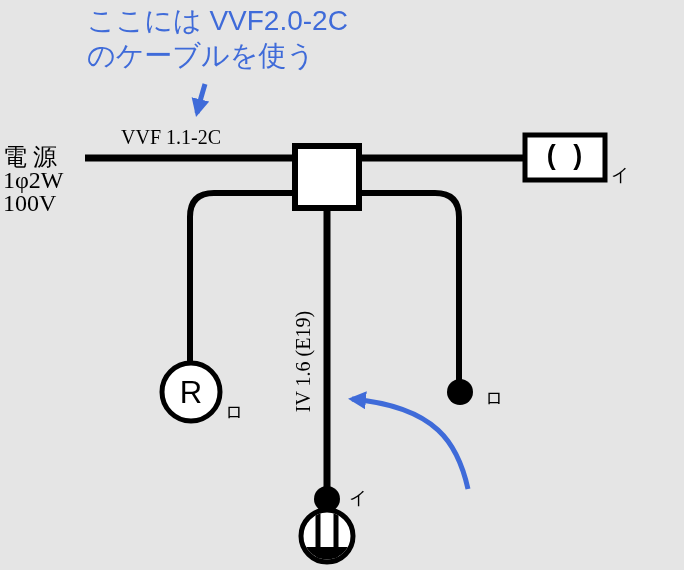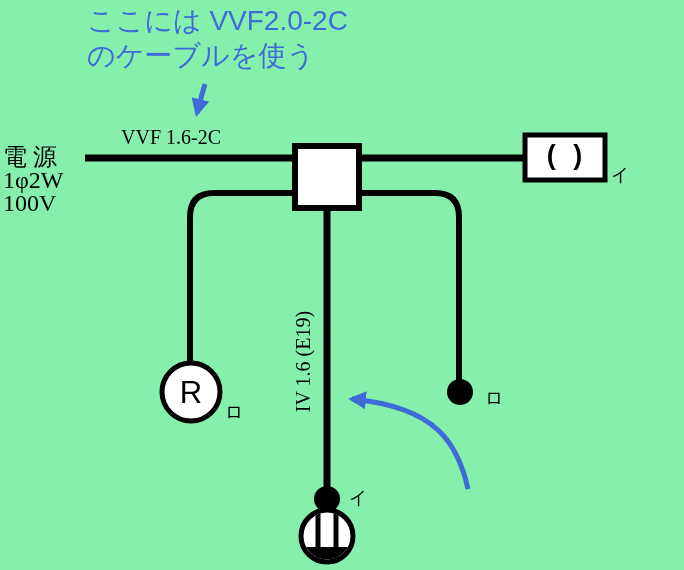--- a/index.html
+++ b/index.html
@@ -1,17 +1,17 @@
 <!DOCTYPE html>
 <html><head>
 <meta charset="utf-8">
 <style>
   html,body{margin:0;padding:0;background:#ffffff;}
   #stage{
-    position:relative;width:684px;height:570px;background:#86efac;
+    position:relative;width:684px;height:570px;background:#e5e5e5;
     overflow:hidden;font-family:"Liberation Sans",sans-serif;
   }
   .abs{position:absolute;}
   .blue-note{
     color:#3f6bd9;font-size:28px;line-height:35px;
     font-family:"Liberation Sans",sans-serif;white-space:nowrap;
   }
   .serif-label{
     color:#000;font-family:"Liberation Serif","DejaVu Serif",serif;
     white-space:nowrap;
@@ -84,21 +84,21 @@
     <div>ここには VVF2.0-2C</div>
     <div>のケーブルを使う</div>
   </div>
 
   <div class="abs serif-label power-block" style="left:3px;top:122px;">
     <div>電 源</div>
     <div>1φ2W</div>
     <div>100V</div>
   </div>
 
-  <div class="abs serif-label cable-label" style="left:121px;top:126px;">VVF 1.6-2C</div>
+  <div class="abs serif-label cable-label" style="left:121px;top:126px;">VVF 1.1-2C</div>
 
   <div class="abs serif-label iv-label" style="left:228px;top:350px;">IV 1.6 (E19)</div>
 
   <div class="abs paren-glyph" style="left:539px;top:140px;">( )</div>
   <div class="abs serif-label small-kana" style="left:611px;top:163px;">イ</div>
 
   <div class="abs relay-glyph" style="left:174px;top:375px;">R</div>
   <div class="abs serif-label small-kana" style="left:225px;top:400px;">ロ</div>
 
   <div class="abs serif-label small-kana" style="left:485px;top:386px;">ロ</div>

